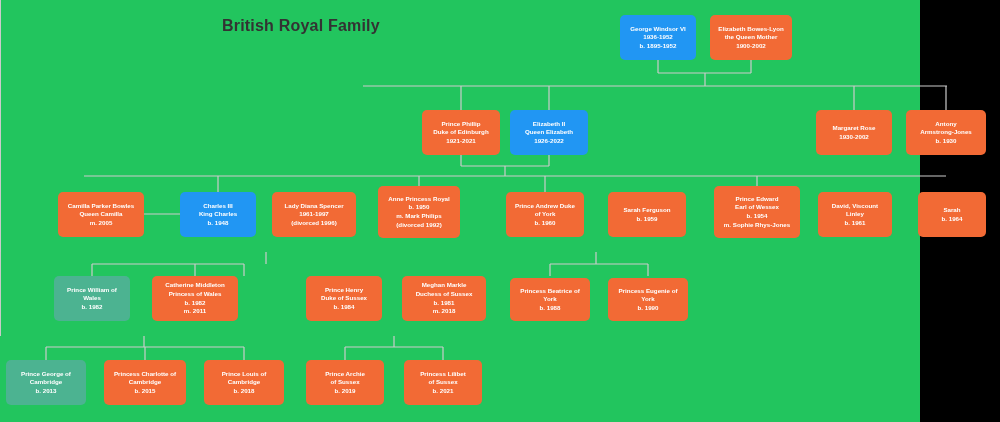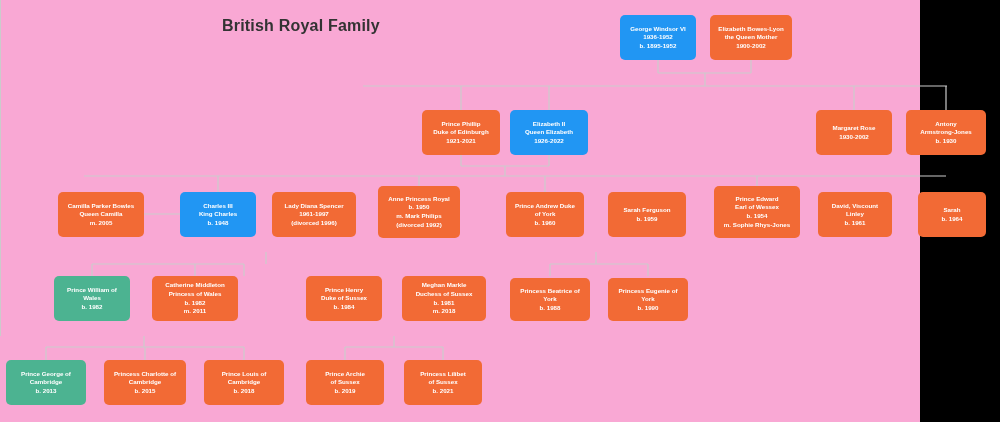--- a/index.html
+++ b/index.html
@@ -1,18 +1,18 @@
 <!DOCTYPE html>
 <html><head>
 <meta charset="utf-8">
 <style>
   html,body{margin:0;padding:0;background:#000;}
   body{width:1000px;height:422px;overflow:hidden;
        font-family:"Liberation Sans","DejaVu Sans",sans-serif;}
-  #stage{position:relative;width:920px;height:422px;background:#f9a8d4;}
+  #stage{position:relative;width:920px;height:422px;background:#22c55e;}
   #wires{position:absolute;left:0;top:0;width:1000px;height:422px;}
   .title{position:absolute;left:222px;top:17px;font-size:16px;font-weight:bold;
          color:#333333;letter-spacing:.2px;white-space:nowrap;}
   .node{position:absolute;border-radius:5px;display:flex;flex-direction:column;
         align-items:center;justify-content:center;text-align:center;
         color:#ffffff;font-size:6.2px;line-height:8.6px;font-weight:bold;
         box-sizing:border-box;padding:2px 3px;overflow:hidden;}
   .node .ln{display:block;white-space:nowrap;}
   .orange{background:#f26a35;}
   .blue{background:#2196f3;}

